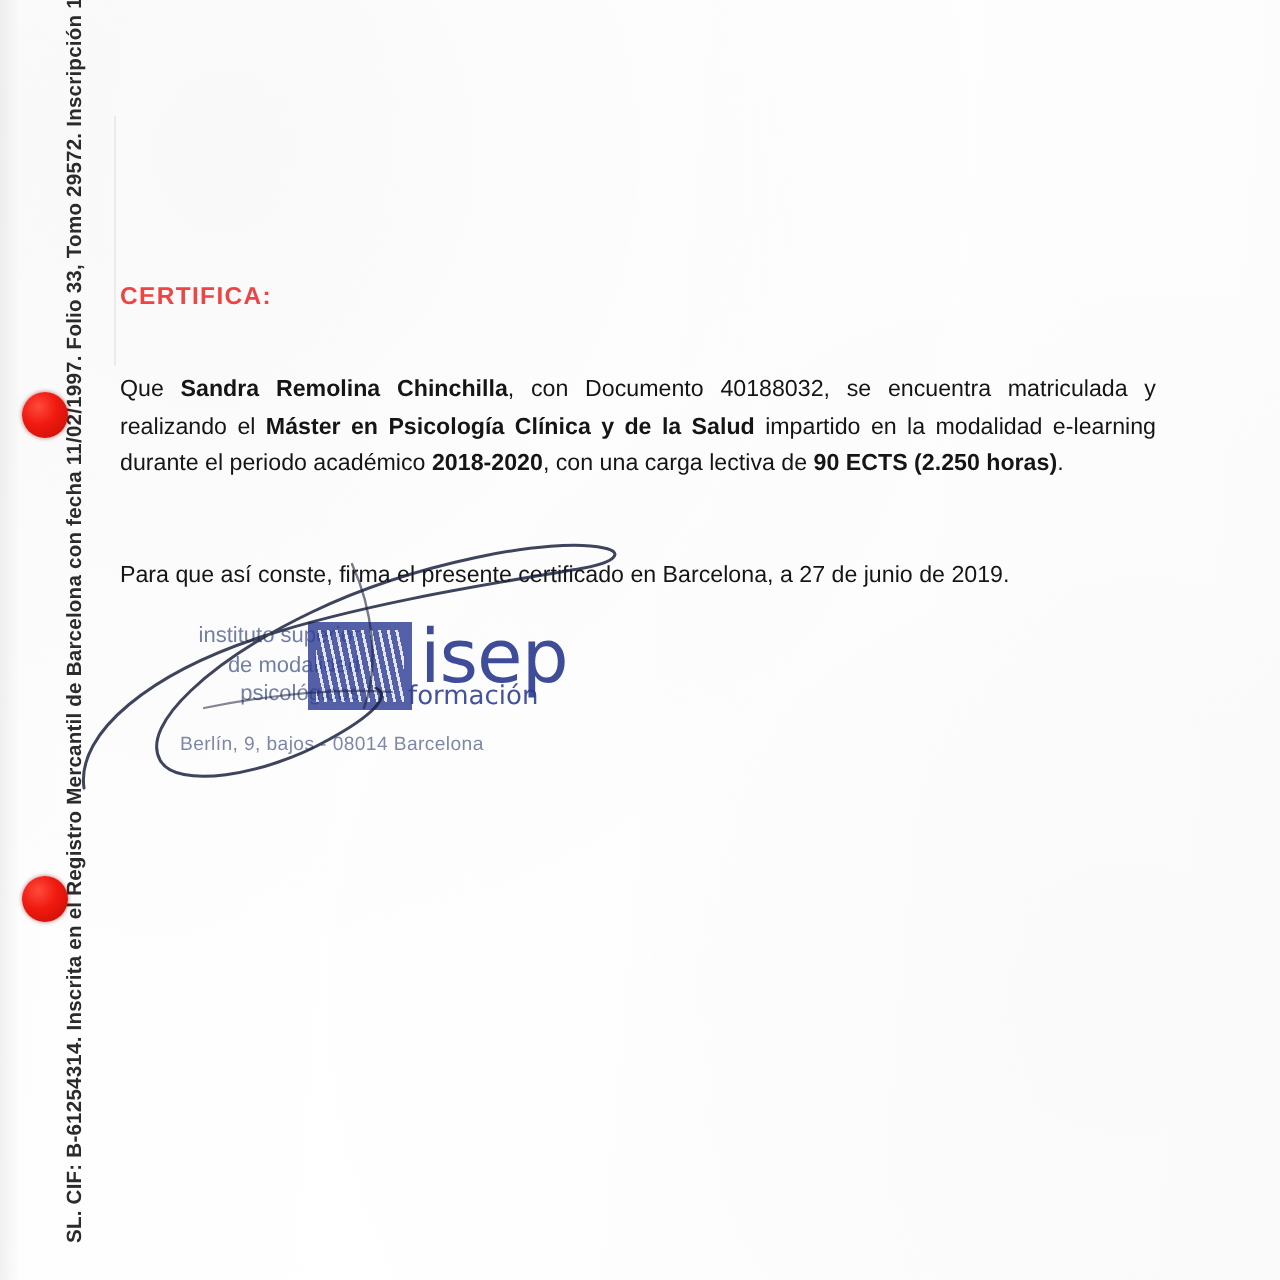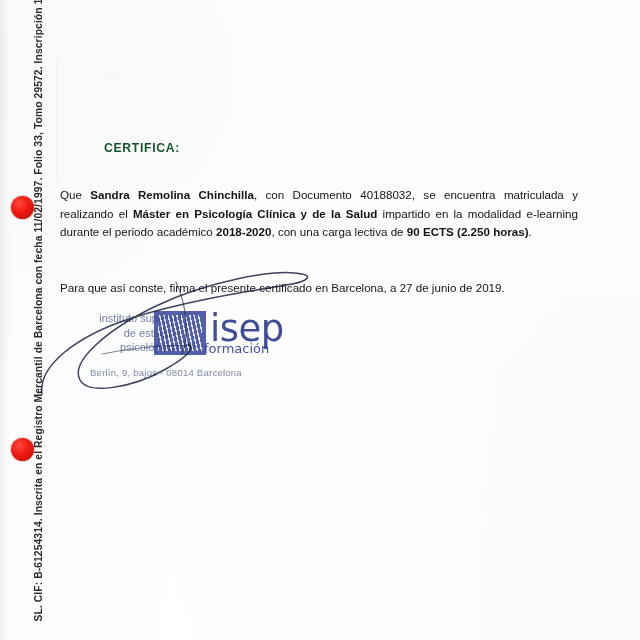--- a/index.html
+++ b/index.html
@@ -89,22 +89,21 @@
   }
   .para-intro .line2 { text-align: left; }
 
   .certifica {
     position: absolute;
     left: 60px;
     top: 141px;
     font-size: 12.2px;
     font-weight: bold;
     letter-spacing: 0.7px;
-    color: #14532d;
-    margin-left: 44px;
+    color: #ef4444;
   }
 
   .para-main {
     top: 186px;
     text-align: justify;
     font-size: 11.6px;
     line-height: 18.5px;
   }
   .para-main b { font-weight: bold; }
 
@@ -219,21 +218,21 @@
 
   <div class="body-text para-main">
     <span>Que </span><b>Sandra Remolina Chinchilla</b><span>, con Documento </span><span>40188032</span><span>, se encuentra matriculada y realizando el </span><b>Máster en Psicología Clínica y de la Salud</b><span> impartido en la modalidad e-learning durante el periodo académico </span><b>2018-2020</b><span>, con una carga lectiva de </span><b>90 ECTS (2.250 horas)</b><span>.</span>
   </div>
 
   <div class="body-text para-conste">Para que así conste, firma el presente certificado en Barcelona, a 27 de junio de 2019.</div>
 
   <div class="stamp">
     <div class="stamp-words">
       <div>instituto superior</div>
-      <div>de estudios</div>
+      <div>de modalidad</div>
       <div>psicológicos</div>
     </div>
     <div class="stamp-mark">
       <div class="squiggle"></div>
     </div>
     <div class="stamp-isep">isep</div>
     <div class="stamp-formacion">formación</div>
     <div class="stamp-address">Berlín, 9, bajos - 08014 Barcelona</div>
   </div>
 

